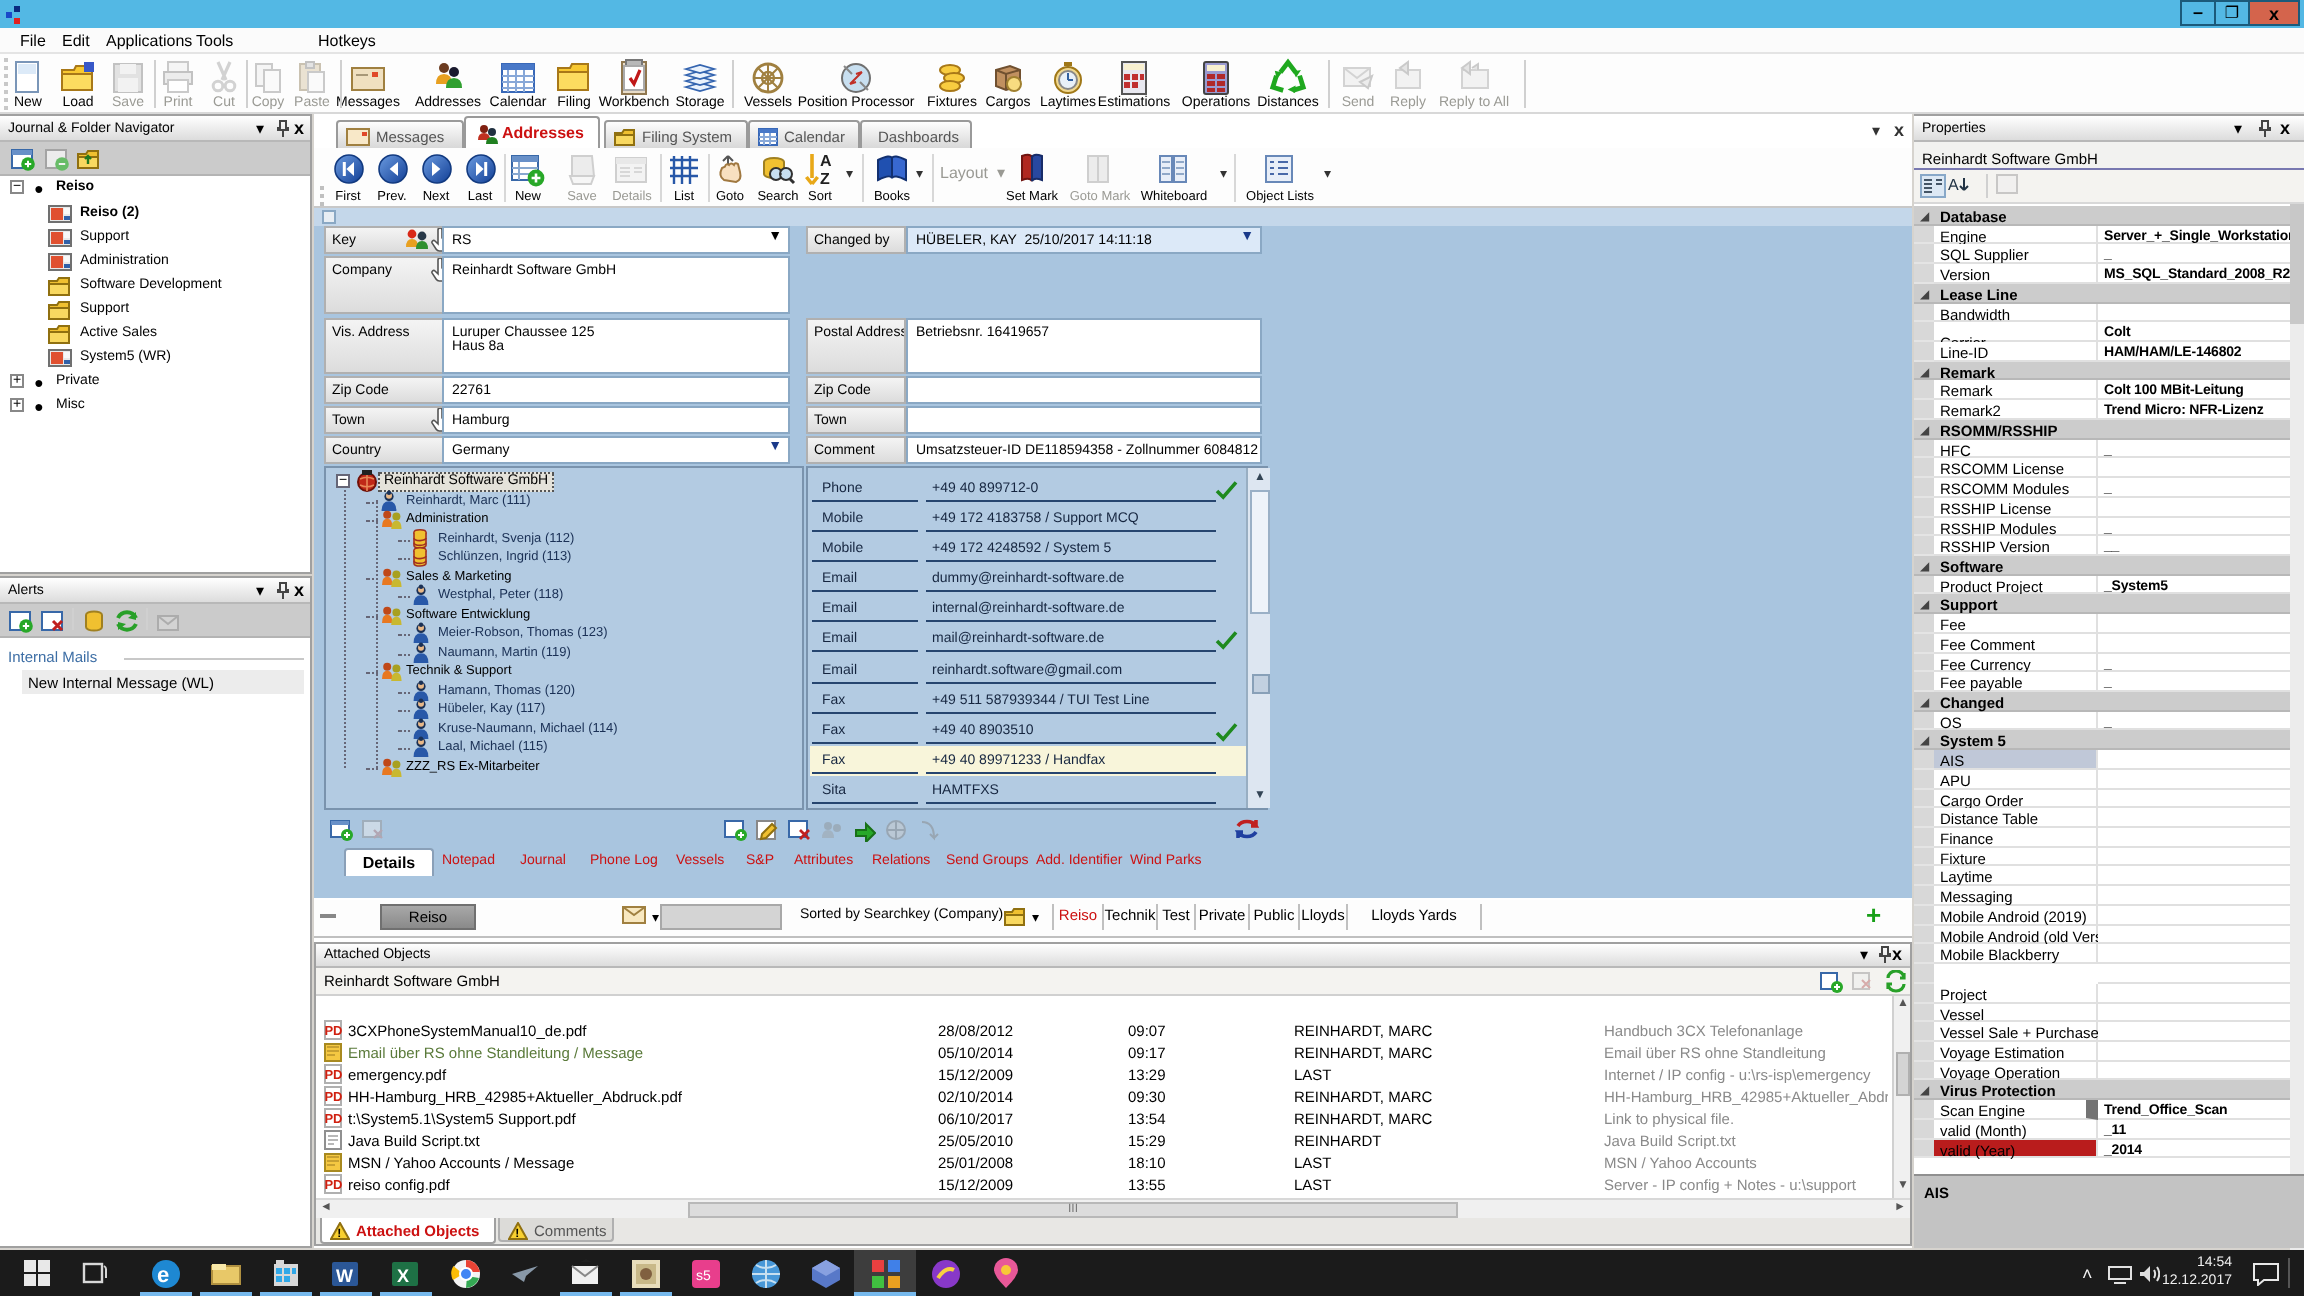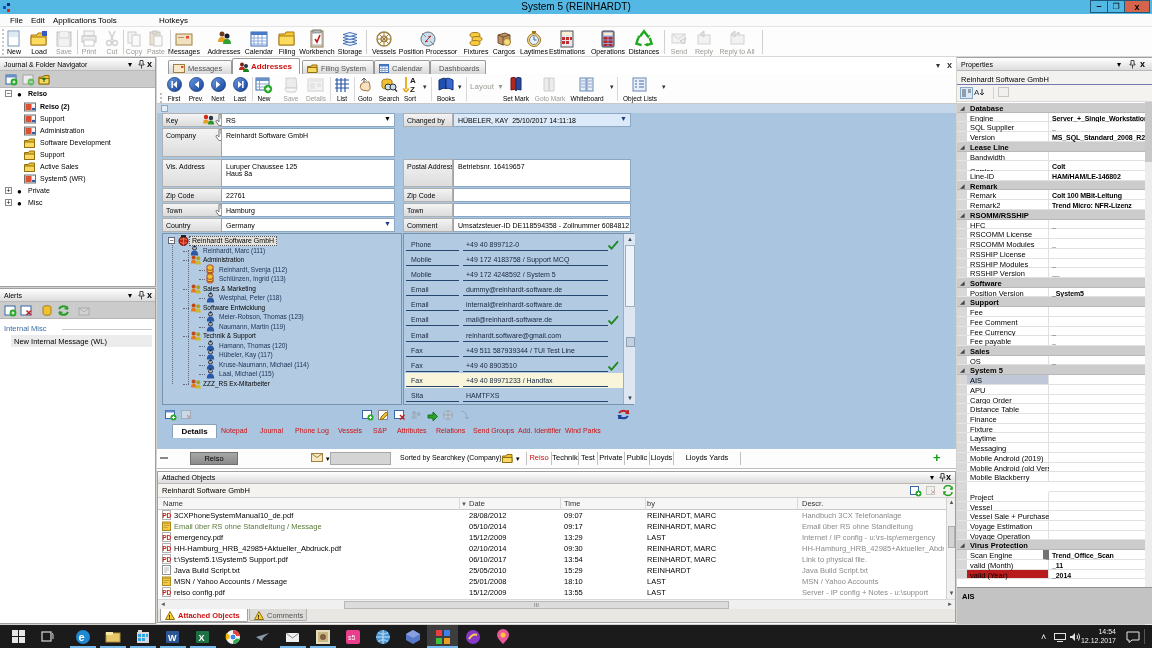--- a/index.html
+++ b/index.html
@@ -8,21 +8,20 @@
 .tb-lbl{font-size:7px;color:#000;text-align:center;white-space:nowrap;}
 </style></head>
 <body>
 
 <div class="abs" style="left:0;top:0;width:1152px;height:14px;background:#53b8e4;">
  <div class="abs" style="left:3px;top:3px;width:9px;height:9px;">
   <div class="abs" style="left:0;top:3px;width:3px;height:3px;background:#1a49c8;"></div>
   <div class="abs" style="left:4px;top:0;width:3px;height:3px;background:#0a2a80;"></div>
   <div class="abs" style="left:4px;top:6px;width:3px;height:3px;background:#e02020;"></div>
  </div>
- <div class="abs" style="left:0;top:1px;width:1152px;text-align:center;font-size:10px;color:#000;">System 5 (REINHARDT)</div>
  <div class="abs" style="left:1090px;top:0;width:18px;height:13px;border:1px solid #1b5a7a;text-align:center;font-size:9px;font-weight:bold;line-height:10px;">–</div>
  <div class="abs" style="left:1107px;top:0;width:18px;height:13px;border:1px solid #1b5a7a;text-align:center;font-size:8px;line-height:12px;">❐</div>
  <div class="abs" style="left:1124px;top:0;width:26px;height:13px;background:#d4644c;border:1px solid #1b5a7a;text-align:center;font-size:9px;font-weight:bold;line-height:12px;">x</div>
 </div>
 
 <div class="abs" style="left:0;top:14px;width:1152px;height:13px;background:#fbfbfb;border-bottom:1px solid #e4e4e4;">
 <div class="abs" style="left:10px;top:2px;font-size:8px;">File</div>
 <div class="abs" style="left:31px;top:2px;font-size:8px;">Edit</div>
 <div class="abs" style="left:53px;top:2px;font-size:8px;">Applications</div>
 <div class="abs" style="left:98px;top:2px;font-size:8px;">Tools</div>
@@ -322,21 +321,21 @@
         <path d="M11 8 A5 5 0 0 1 2 8" fill="none" stroke="#28a028" stroke-width="2"></path>
         <path d="M11 2 L11 6 L7 5 Z" fill="#28a028"></path>
         <path d="M2 11 L2 7 L6 8 Z" fill="#28a028"></path>
       </svg>
   <div class="abs" style="left:73px;top:2px;width:1px;height:11px;background:#d0d0d0;"></div>
   <svg class="abs" style="left:78px;top:2px;" width="13" height="13" opacity="0.45">
         <rect x="1" y="4" width="10" height="7" fill="#ddd" stroke="#888"></rect>
         <path d="M1 4 L6 8 L11 4" fill="none" stroke="#888"></path>
       </svg>
  </div>
- <div class="abs" style="left:4px;top:35px;font-size:7.5px;color:#3d6ea5;">Internal Misc</div>
+ <div class="abs" style="left:4px;top:35px;font-size:7.5px;color:#3d6ea5;">Internal Mails</div>
  <div class="abs" style="left:62px;top:40px;width:90px;height:1px;background:#c8c8c8;"></div>
  <div class="abs" style="left:11px;top:46px;width:141px;height:12px;background:#ececec;">
       <span style="position:absolute;left:3px;top:2px;font-size:7.5px;">New Internal Message (WL)</span>
     </div>
 </div>
 
 <div class="abs" style="left:157px;top:57px;width:799px;height:567px;background:#fff;">
 
  <div class="abs" style="left:0;top:0;width:799px;height:17px;background:#fff;">
   <div class="abs" style="left:11px;top:3px;width:64px;height:14px;background:linear-gradient(#fdfdfd,#d8d8d8);border:1px solid #9a9a9a;border-bottom:none;border-radius:2px 2px 0 0;">
@@ -911,32 +910,20 @@
       </svg>
  <svg class="abs" style="left:768px;top:1px;" width="12" height="12" opacity="0.5">
         <rect x="0.5" y="1.5" width="8" height="8" fill="#eee" stroke="#999"></rect>
         <path d="M5 5 l4 4 M9 5 l-4 4" stroke="#b66"></path>
       </svg>
  <svg class="abs" style="left:784px;top:1px;" width="13" height="12">
         <path d="M2 4 A4 3.5 0 0 1 10 4 l-2 0 m2 0 l0 -2.5" fill="none" stroke="#28a028" stroke-width="1.6"></path>
         <path d="M10 7 A4 3.5 0 0 1 2 7 l2 0 m-2 0 l0 2.5" fill="none" stroke="#28a028" stroke-width="1.6"></path>
       </svg>
 </div>
-<div class="abs" style="left:0;top:26px;width:788px;height:12px;background:#f6f6f6;border-bottom:1px solid #c8c8c8;">
-<div class="abs" style="left:5px;top:1px;color:#333;">Name</div>
-<div class="abs" style="left:311px;top:1px;color:#333;">Date</div>
-<div class="abs" style="left:406px;top:1px;color:#333;">Time</div>
-<div class="abs" style="left:489px;top:1px;color:#333;">by</div>
-<div class="abs" style="left:644px;top:1px;color:#333;">Descr.</div>
-<div class="abs" style="left:303px;top:3px;font-size:6px;color:#555;">▼</div>
-<div class="abs" style="left:301px;top:0;width:1px;height:12px;background:#d8d8d8;"></div>
-<div class="abs" style="left:402px;top:0;width:1px;height:12px;background:#d8d8d8;"></div>
-<div class="abs" style="left:487px;top:0;width:1px;height:12px;background:#d8d8d8;"></div>
-<div class="abs" style="left:639px;top:0;width:1px;height:12px;background:#d8d8d8;"></div>
-</div>
 <div class="abs" style="left:0;top:38px;width:788px;height:11px;">
 <div class="abs" style="left:4px;top:0px;"><svg width="9" height="10">
           <rect x="0.5" y="0.5" width="8" height="9" fill="#fff" stroke="#b0b0b0"></rect>
           <text x="0.2" y="7.5" font-size="6.5" font-weight="bold" fill="#d02010" font-family="Liberation Sans">PD</text>
         </svg></div>
 <div class="abs" style="left:16px;top:1px;color:#000;white-space:nowrap;">3CXPhoneSystemManual10_de.pdf</div>
 <div class="abs" style="left:311px;top:1px;">28/08/2012</div>
 <div class="abs" style="left:406px;top:1px;">09:07</div>
 <div class="abs" style="left:489px;top:1px;">REINHARDT, MARC</div>
 <div class="abs" style="left:644px;top:1px;color:#8a8a8a;white-space:nowrap;overflow:hidden;width:142px;">Handbuch 3CX Telefonanlage</div>
@@ -1213,21 +1200,21 @@
         <span style="position:absolute;left:3px;top:1.5px;font-size:7px;font-weight:bold;letter-spacing:-0.1px;white-space:nowrap;">__</span>
       </div>
     </div>
 <div class="abs" style="left:0;top:220px;width:188px;height:10px;background:#cccccc;border-bottom:1px solid #b8b8b8;">
       <span class="abs" style="left:3px;top:1px;font-size:6px;color:#444;">◢</span>
       <span class="abs" style="left:13px;top:1px;font-weight:bold;font-size:7.5px;">Software</span>
     </div>
 <div class="abs" style="left:0;top:230px;width:188px;height:9px;">
       <div class="abs" style="left:0;top:0;width:10px;height:9px;background:#d8d8d8;border-bottom:1px solid #e4e4e4;"></div>
       <div class="abs" style="left:10px;top:0;width:82px;height:9px;background:#fff;border-bottom:1px solid #e0e0e0;border-right:1px solid #e0e0e0;">
-        <span style="position:absolute;left:3px;top:1px;font-size:7.5px;white-space:nowrap;">Position Version</span>
+        <span style="position:absolute;left:3px;top:1px;font-size:7.5px;white-space:nowrap;">Product Project</span>
       </div>
       <div class="abs" style="left:92px;top:0;width:96px;height:9px;background:#fff;border-bottom:1px solid #e0e0e0;">
         <span style="position:absolute;left:3px;top:1.5px;font-size:7px;font-weight:bold;letter-spacing:-0.1px;white-space:nowrap;">_System5</span>
       </div>
     </div>
 <div class="abs" style="left:0;top:239px;width:188px;height:10px;background:#cccccc;border-bottom:1px solid #b8b8b8;">
       <span class="abs" style="left:3px;top:1px;font-size:6px;color:#444;">◢</span>
       <span class="abs" style="left:13px;top:1px;font-weight:bold;font-size:7.5px;">Support</span>
     </div>
 <div class="abs" style="left:0;top:249px;width:188px;height:10px;">
@@ -1261,21 +1248,21 @@
       <div class="abs" style="left:0;top:0;width:10px;height:10px;background:#d8d8d8;border-bottom:1px solid #e4e4e4;"></div>
       <div class="abs" style="left:10px;top:0;width:82px;height:10px;background:#fff;border-bottom:1px solid #e0e0e0;border-right:1px solid #e0e0e0;">
         <span style="position:absolute;left:3px;top:1px;font-size:7.5px;white-space:nowrap;">Fee payable</span>
       </div>
       <div class="abs" style="left:92px;top:0;width:96px;height:10px;background:#fff;border-bottom:1px solid #e0e0e0;">
         <span style="position:absolute;left:3px;top:1.5px;font-size:7px;font-weight:bold;letter-spacing:-0.1px;white-space:nowrap;">_</span>
       </div>
     </div>
 <div class="abs" style="left:0;top:288px;width:188px;height:10px;background:#cccccc;border-bottom:1px solid #b8b8b8;">
       <span class="abs" style="left:3px;top:1px;font-size:6px;color:#444;">◢</span>
-      <span class="abs" style="left:13px;top:1px;font-weight:bold;font-size:7.5px;">Sales</span>
+      <span class="abs" style="left:13px;top:1px;font-weight:bold;font-size:7.5px;">Changed</span>
     </div>
 <div class="abs" style="left:0;top:298px;width:188px;height:9px;">
       <div class="abs" style="left:0;top:0;width:10px;height:9px;background:#d8d8d8;border-bottom:1px solid #e4e4e4;"></div>
       <div class="abs" style="left:10px;top:0;width:82px;height:9px;background:#fff;border-bottom:1px solid #e0e0e0;border-right:1px solid #e0e0e0;">
         <span style="position:absolute;left:3px;top:1px;font-size:7.5px;white-space:nowrap;">OS</span>
       </div>
       <div class="abs" style="left:92px;top:0;width:96px;height:9px;background:#fff;border-bottom:1px solid #e0e0e0;">
         <span style="position:absolute;left:3px;top:1.5px;font-size:7px;font-weight:bold;letter-spacing:-0.1px;white-space:nowrap;">_</span>
       </div>
     </div>

